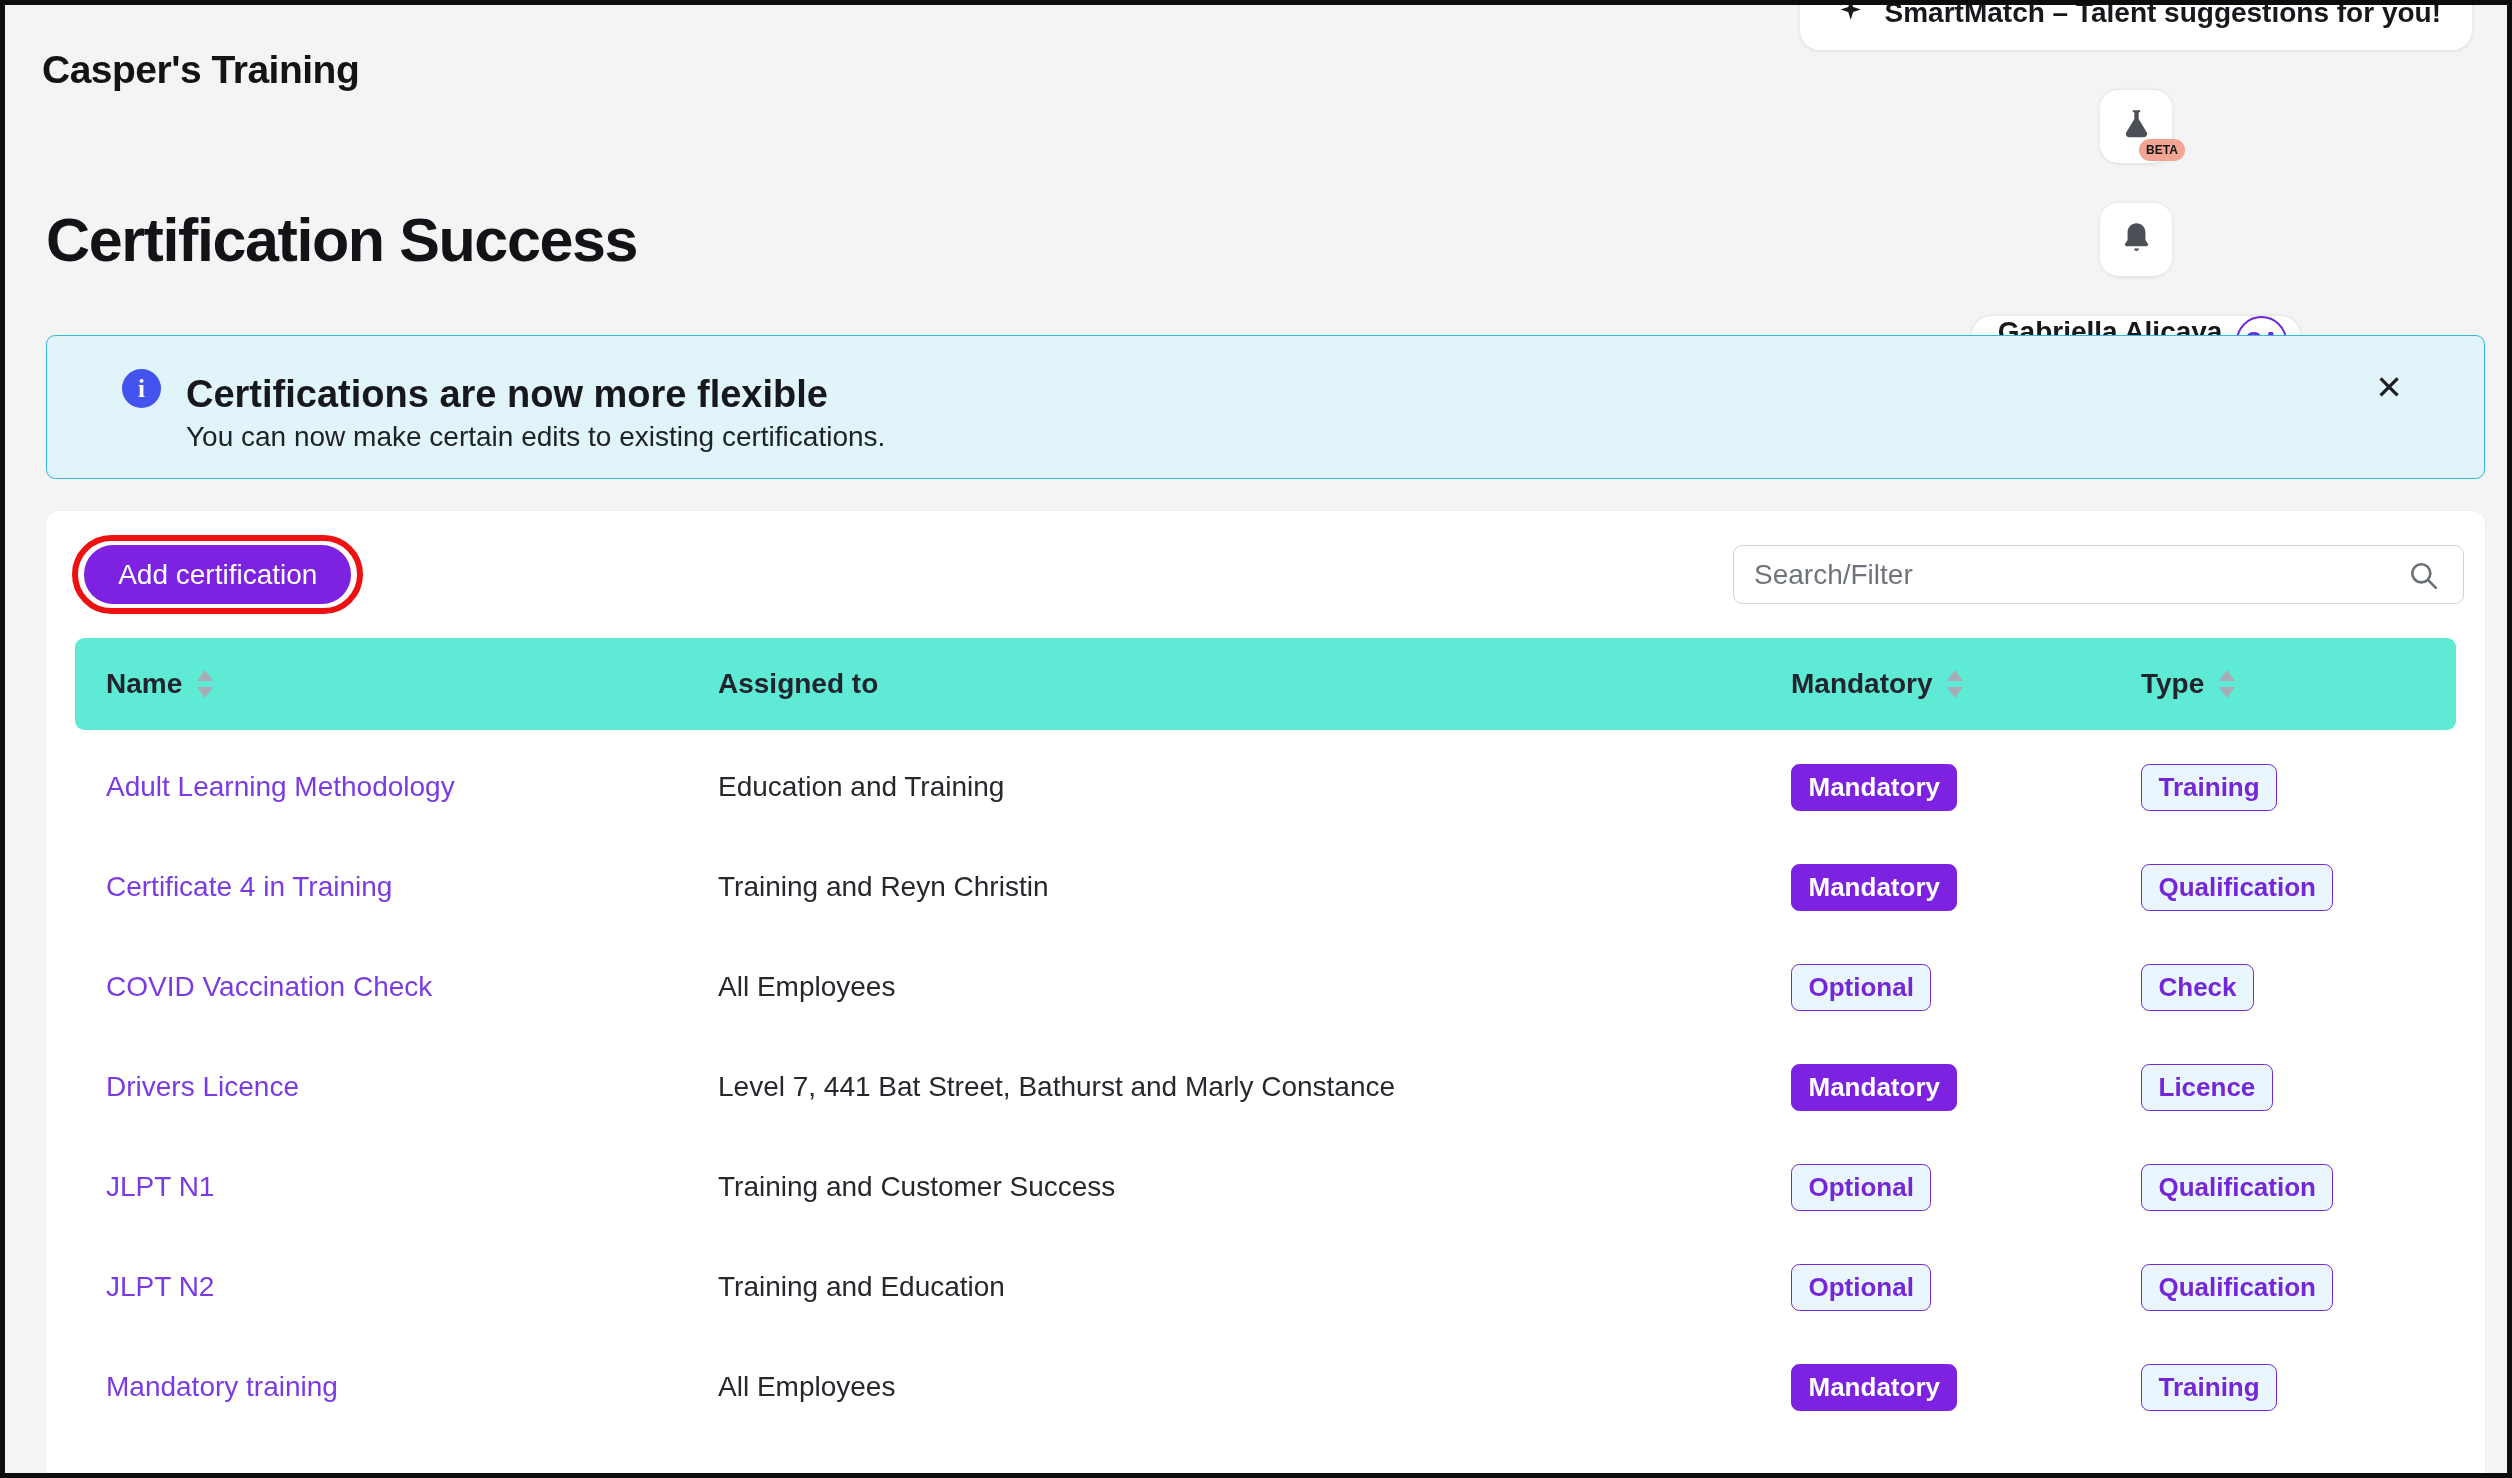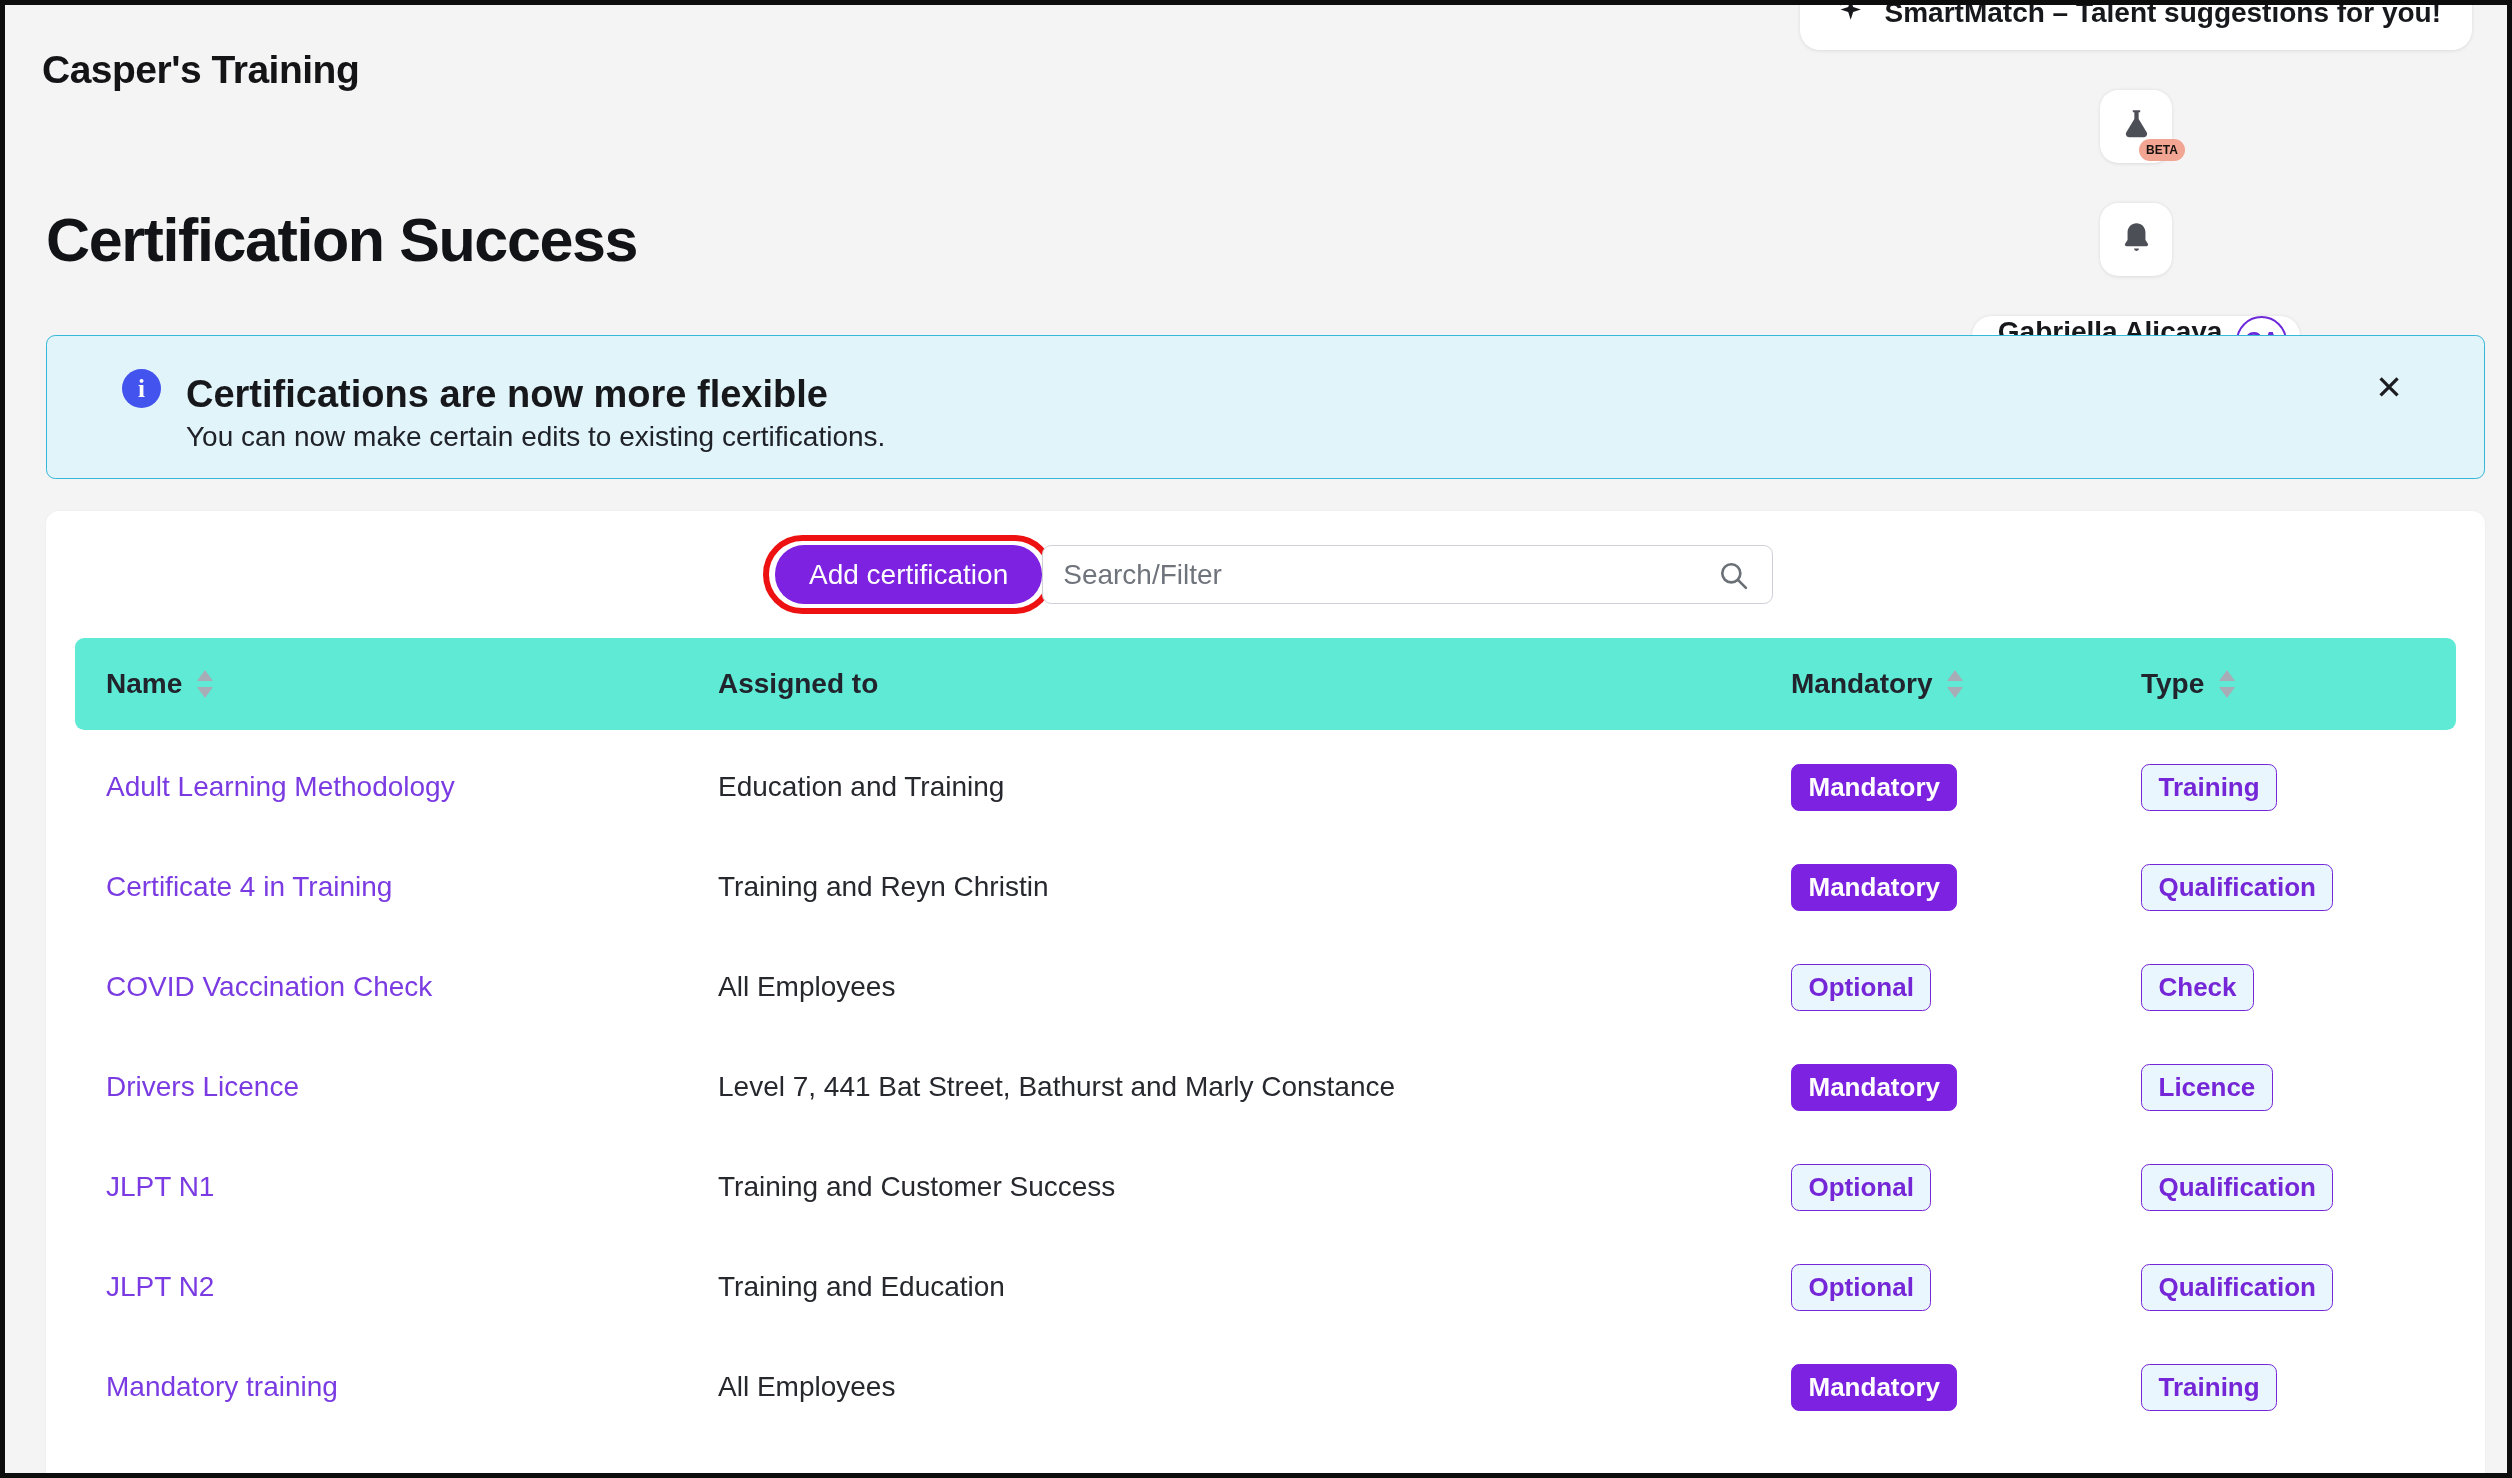--- a/index.html
+++ b/index.html
@@ -41,21 +41,21 @@
                font-family:"Liberation Serif","DejaVu Serif",serif; }
   .banner-title { position:absolute; left:139px; top:37px; font-size:38px; font-weight:800; color:#17181c; }
   .banner-body  { position:absolute; left:139px; top:85px; font-size:28px; color:#202229; }
   .banner-close { position:absolute; right:81px; top:35px; font-size:33px; color:#1b1c20;
                   line-height:1; cursor:default; }
 
   
   .card { position:absolute; left:41px; top:506px; width:2439px; height:1027px;
           background:#fff; border-radius:13px; box-shadow:0 0.9px 2.8px rgba(0,0,0,.05);
           padding:34px 29px 0 29px; overflow:hidden; }
-  .toolbar { display:flex; align-items:flex-start; justify-content:center; height:93px; }
+  .toolbar { display:flex; align-items:flex-start; justify-content:space-between; height:93px; }
 
   .annotated { position:relative; display:inline-block; margin-left:9.2px; margin-top:0; }
   .add-btn { height:59px; padding:0 34px; background:#7c22e0; color:#fff; border:none;
              border-radius:29px; font-size:28px; font-weight:400;
              font-family:"Liberation Sans","DejaVu Sans",sans-serif; }
   .red-ellipse { position:absolute; inset:-10px -12px; border:6.4px solid #ee1111;
                  border-radius:44px; pointer-events:none; }
 
   .search-wrap { position:relative; width:723px; }
   .search-input { width:731px; height:59px; border:1.8px solid #cdd0d5; border-radius:9.2px;

